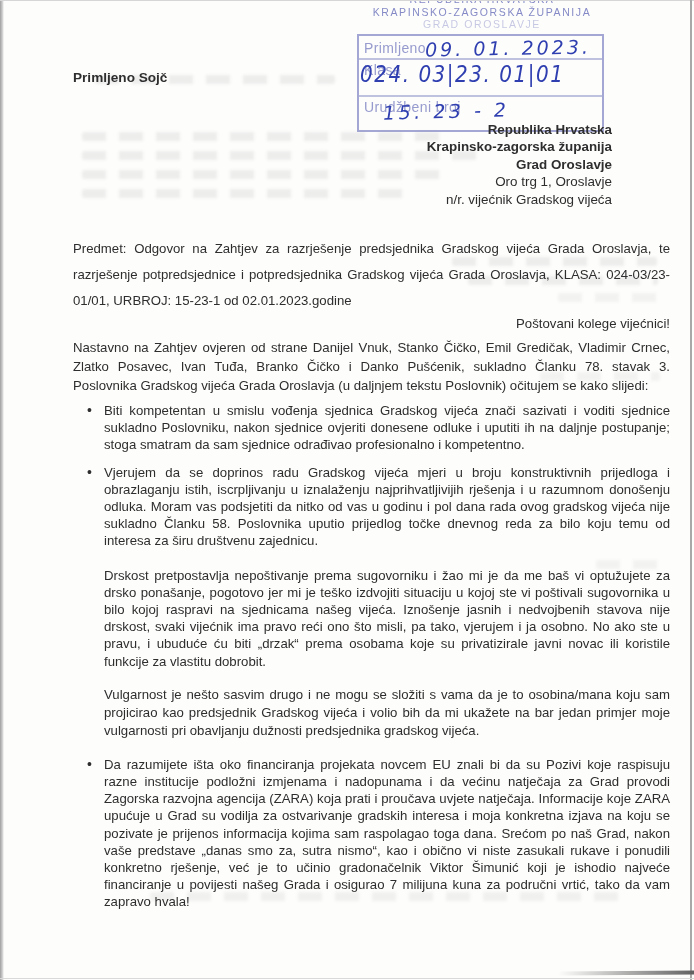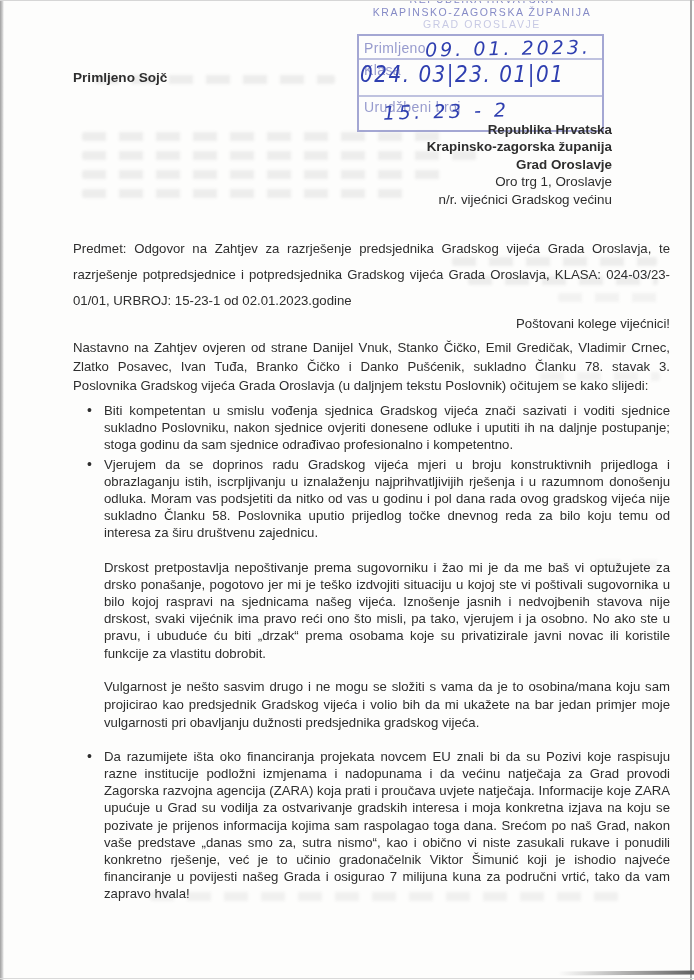--- a/index.html
+++ b/index.html
@@ -52,21 +52,21 @@
   .recipient .bold{font-weight:bold;}
   
   .letter-body{position:absolute;left:73px;right:24px;top:236px;font-size:13.2px;text-align:justify;}
   .letter-body p{margin:0;}
   .subject{line-height:26px;}
   .salutation{margin-top:1px !important;line-height:18px;text-indent:29px;text-align:right;}
   .intro{margin-top:5px !important;line-height:19px;}
   .bullet-list{margin:0;padding:0;list-style:none;}
   .bullet-list.first{margin-top:7px;}
   .bullet-item{position:relative;margin-left:31px;line-height:17.2px;}
-  .bullet-item + .bullet-item{margin-top:2px;}
+  .bullet-item + .bullet-item{margin-top:10px;}
   .bullet-item::before{content:"\2022";position:absolute;left:-17px;top:0;font-size:14px;color:#2e2e2e;}
   .indent-para{margin-left:31px !important;line-height:17.2px;}
   .para-drskost{margin-top:17px !important;}
   .para-vulgarnost{margin-top:16px !important;line-height:18.3px;}
   .bullet-list.second{margin-top:15px;}
 </style>
 </head>
 <body>
 
 <div class="page">
@@ -103,30 +103,30 @@
       <div class="hand hand-klasa">024. 03|23. 01|01</div>
       <div class="hand hand-urbroj">15. 23 - 2</div>
     </div>
   </div>
 
   <div class="recipient">
     <div class="bold">Republika Hrvatska</div>
     <div class="bold">Krapinsko-zagorska županija</div>
     <div class="bold">Grad Oroslavje</div>
     <div>Oro trg 1, Oroslavje</div>
-    <div>n/r. vijećnici Gradskog većinu</div>
+    <div>n/r. vijećnik Gradskog vijeća</div>
   </div>
 
   <div class="letter-body">
     <p class="subject">Predmet: Odgovor na Zahtjev za razrješenje predsjednika Gradskog vijeća Grada Oroslavja, te razrješenje potpredsjednice i potpredsjednika Gradskog vijeća Grada Oroslavja, KLASA: 024-03/23-01/01, URBROJ: 15-23-1 od 02.01.2023.godine</p>
     <p class="salutation">Poštovani kolege vijećnici!</p>
     <p class="intro">Nastavno na Zahtjev ovjeren od strane Danijel Vnuk, Stanko Čičko, Emil Gredičak, Vladimir Crnec, Zlatko Posavec, Ivan Tuđa, Branko Čičko i Danko Pušćenik, sukladno Članku 78. stavak 3. Poslovnika Gradskog vijeća Grada Oroslavja (u daljnjem tekstu Poslovnik) očitujem se kako slijedi:</p>
 
     <div class="bullet-list first">
-      <div class="bullet-item">Biti kompetentan u smislu vođenja sjednica Gradskog vijeća znači sazivati i voditi sjednice sukladno Poslovniku, nakon sjednice ovjeriti donesene odluke i uputiti ih na daljnje postupanje; stoga godinu da sam sjednice odrađivao profesionalno i kompetentno.</div>
+      <div class="bullet-item">Biti kompetentan u smislu vođenja sjednica Gradskog vijeća znači sazivati i voditi sjednice sukladno Poslovniku, nakon sjednice ovjeriti donesene odluke i uputiti ih na daljnje postupanje; stoga smatram da sam sjednice odrađivao profesionalno i kompetentno.</div>
       <div class="bullet-item">Vjerujem da se doprinos radu Gradskog vijeća mjeri u broju konstruktivnih prijedloga i obrazlaganju istih, iscrpljivanju u iznalaženju najprihvatljivijih rješenja i u razumnom donošenju odluka. Moram vas podsjetiti da nitko od vas u godinu i pol dana rada ovog gradskog vijeća nije sukladno Članku 58. Poslovnika uputio prijedlog točke dnevnog reda za bilo koju temu od interesa za širu društvenu zajednicu.</div>
     </div>
 
     <p class="indent-para para-drskost">Drskost pretpostavlja nepoštivanje prema sugovorniku i žao mi je da me baš vi optužujete za drsko ponašanje, pogotovo jer mi je teško izdvojiti situaciju u kojoj ste vi poštivali sugovornika u bilo kojoj raspravi na sjednicama našeg vijeća. Iznošenje jasnih i nedvojbenih stavova nije drskost, svaki vijećnik ima pravo reći ono što misli, pa tako, vjerujem i ja osobno. No ako ste u pravu, i ubuduće ću biti „drzak“ prema osobama koje su privatizirale javni novac ili koristile funkcije za vlastitu dobrobit.</p>
     <p class="indent-para para-vulgarnost">Vulgarnost je nešto sasvim drugo i ne mogu se složiti s vama da je to osobina/mana koju sam projicirao kao predsjednik Gradskog vijeća i volio bih da mi ukažete na bar jedan primjer moje vulgarnosti pri obavljanju dužnosti predsjednika gradskog vijeća.</p>
 
     <div class="bullet-list second">
       <div class="bullet-item">Da razumijete išta oko financiranja projekata novcem EU znali bi da su Pozivi koje raspisuju razne institucije podložni izmjenama i nadopunama i da većinu natječaja za Grad provodi Zagorska razvojna agencija (ZARA) koja prati i proučava uvjete natječaja. Informacije koje ZARA upućuje u Grad su vodilja za ostvarivanje gradskih interesa i moja konkretna izjava na koju se pozivate je prijenos informacija kojima sam raspolagao toga dana. Srećom po naš Grad, nakon vaše predstave „danas smo za, sutra nismo“, kao i obično vi niste zasukali rukave i ponudili konkretno rješenje, već je to učinio gradonačelnik Viktor Šimunić koji je ishodio najveće financiranje u povijesti našeg Grada i osigurao 7 milijuna kuna za područni vrtić, tako da vam zapravo hvala!</div>
     </div>
   </div>

